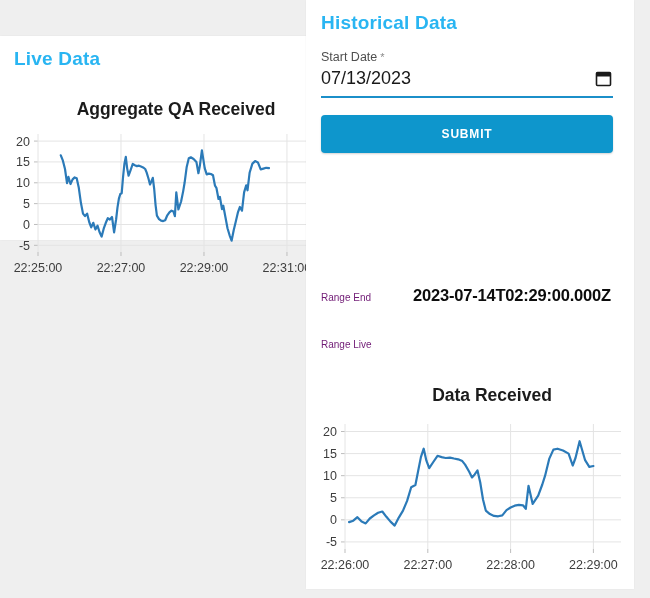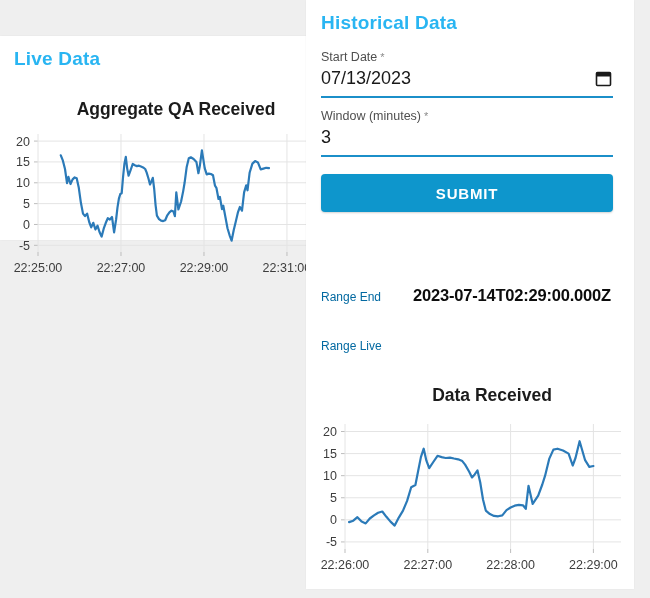--- a/index.html
+++ b/index.html
@@ -45,28 +45,28 @@
     position:relative;font-size:18px;color:#191919;
     padding:2px 22px 6px 0;border-bottom:2px solid #1b8fc9;min-height:22px;
     cursor:text;
   }
   .field-icon{position:absolute;right:1px;top:4px;width:17px;height:17px;}
 
   .submit-btn{
     display:block;width:100%;height:38px;margin-top:17px;
     border:none;border-radius:4px;cursor:pointer;
     color:#ffffff;font-family:"Liberation Sans", sans-serif;
-    font-size:15px;font-weight:700;letter-spacing:.8px;
+    font-size:12px;font-weight:700;letter-spacing:.8px;
     box-shadow:0 1px 2px rgba(0,0,0,.18);
   }
 
   .range-row{position:absolute;left:15px;display:flex;align-items:baseline;}
   #range-end-row{top:286px;}
   #range-start-row{top:339px;}
-  .range-label{width:92px;flex:0 0 92px;font-size:12px;color:#0369a1;}
+  .range-label{width:92px;flex:0 0 92px;font-size:10px;color:#701a75;}
   .range-value{font-size:16.5px;font-weight:700;color:#0d0d0d;letter-spacing:-.2px;white-space:nowrap;}
 </style>
 </head>
 <body>
 
 <div class="card" id="live-card">
   <div class="panel-heading accent" id="live-heading" style="color: rgb(41, 181, 242);">Live Data</div>
   <div class="chart-title" id="chart1-title">Aggregate QA Received</div>
   <svg class="chart-svg" id="chart1-svg" width="316" height="166" viewBox="0 0 316 166">
       <line x1="34" y1="15.088339222614838" x2="312" y2="15.088339222614838" class="grid"></line>
@@ -113,26 +113,20 @@
       <div class="field-value" style="border-bottom-color: rgb(27, 143, 201);">
         <span>07/13/2023</span>
         <svg class="field-icon" viewBox="0 0 17 17">
           <rect x="1.5" y="2.5" width="14" height="13" rx="1" fill="none" stroke="#1a1a1a" stroke-width="1.6"></rect>
           <rect x="1.5" y="2.5" width="14" height="4" fill="#1a1a1a"></rect>
         </svg>
       </div>
     </div>
 
 
-    <div class="field">
-      <div class="field-label"><span>Window (minutes)</span><span class="req">*</span></div>
-      <div class="field-value" style="border-bottom-color: rgb(27, 143, 201);">
-        <span>3</span>
-      </div>
-    </div>
 
     <button class="submit-btn" style="background: rgb(14, 150, 204);">SUBMIT</button>
   </div>
 
   <div class="range-row" id="range-end-row">
     <span class="range-label">Range End</span>
     <span class="range-value">2023-07-14T02:29:00.000Z</span>
   </div>
 
   <div class="range-row" id="range-start-row">

